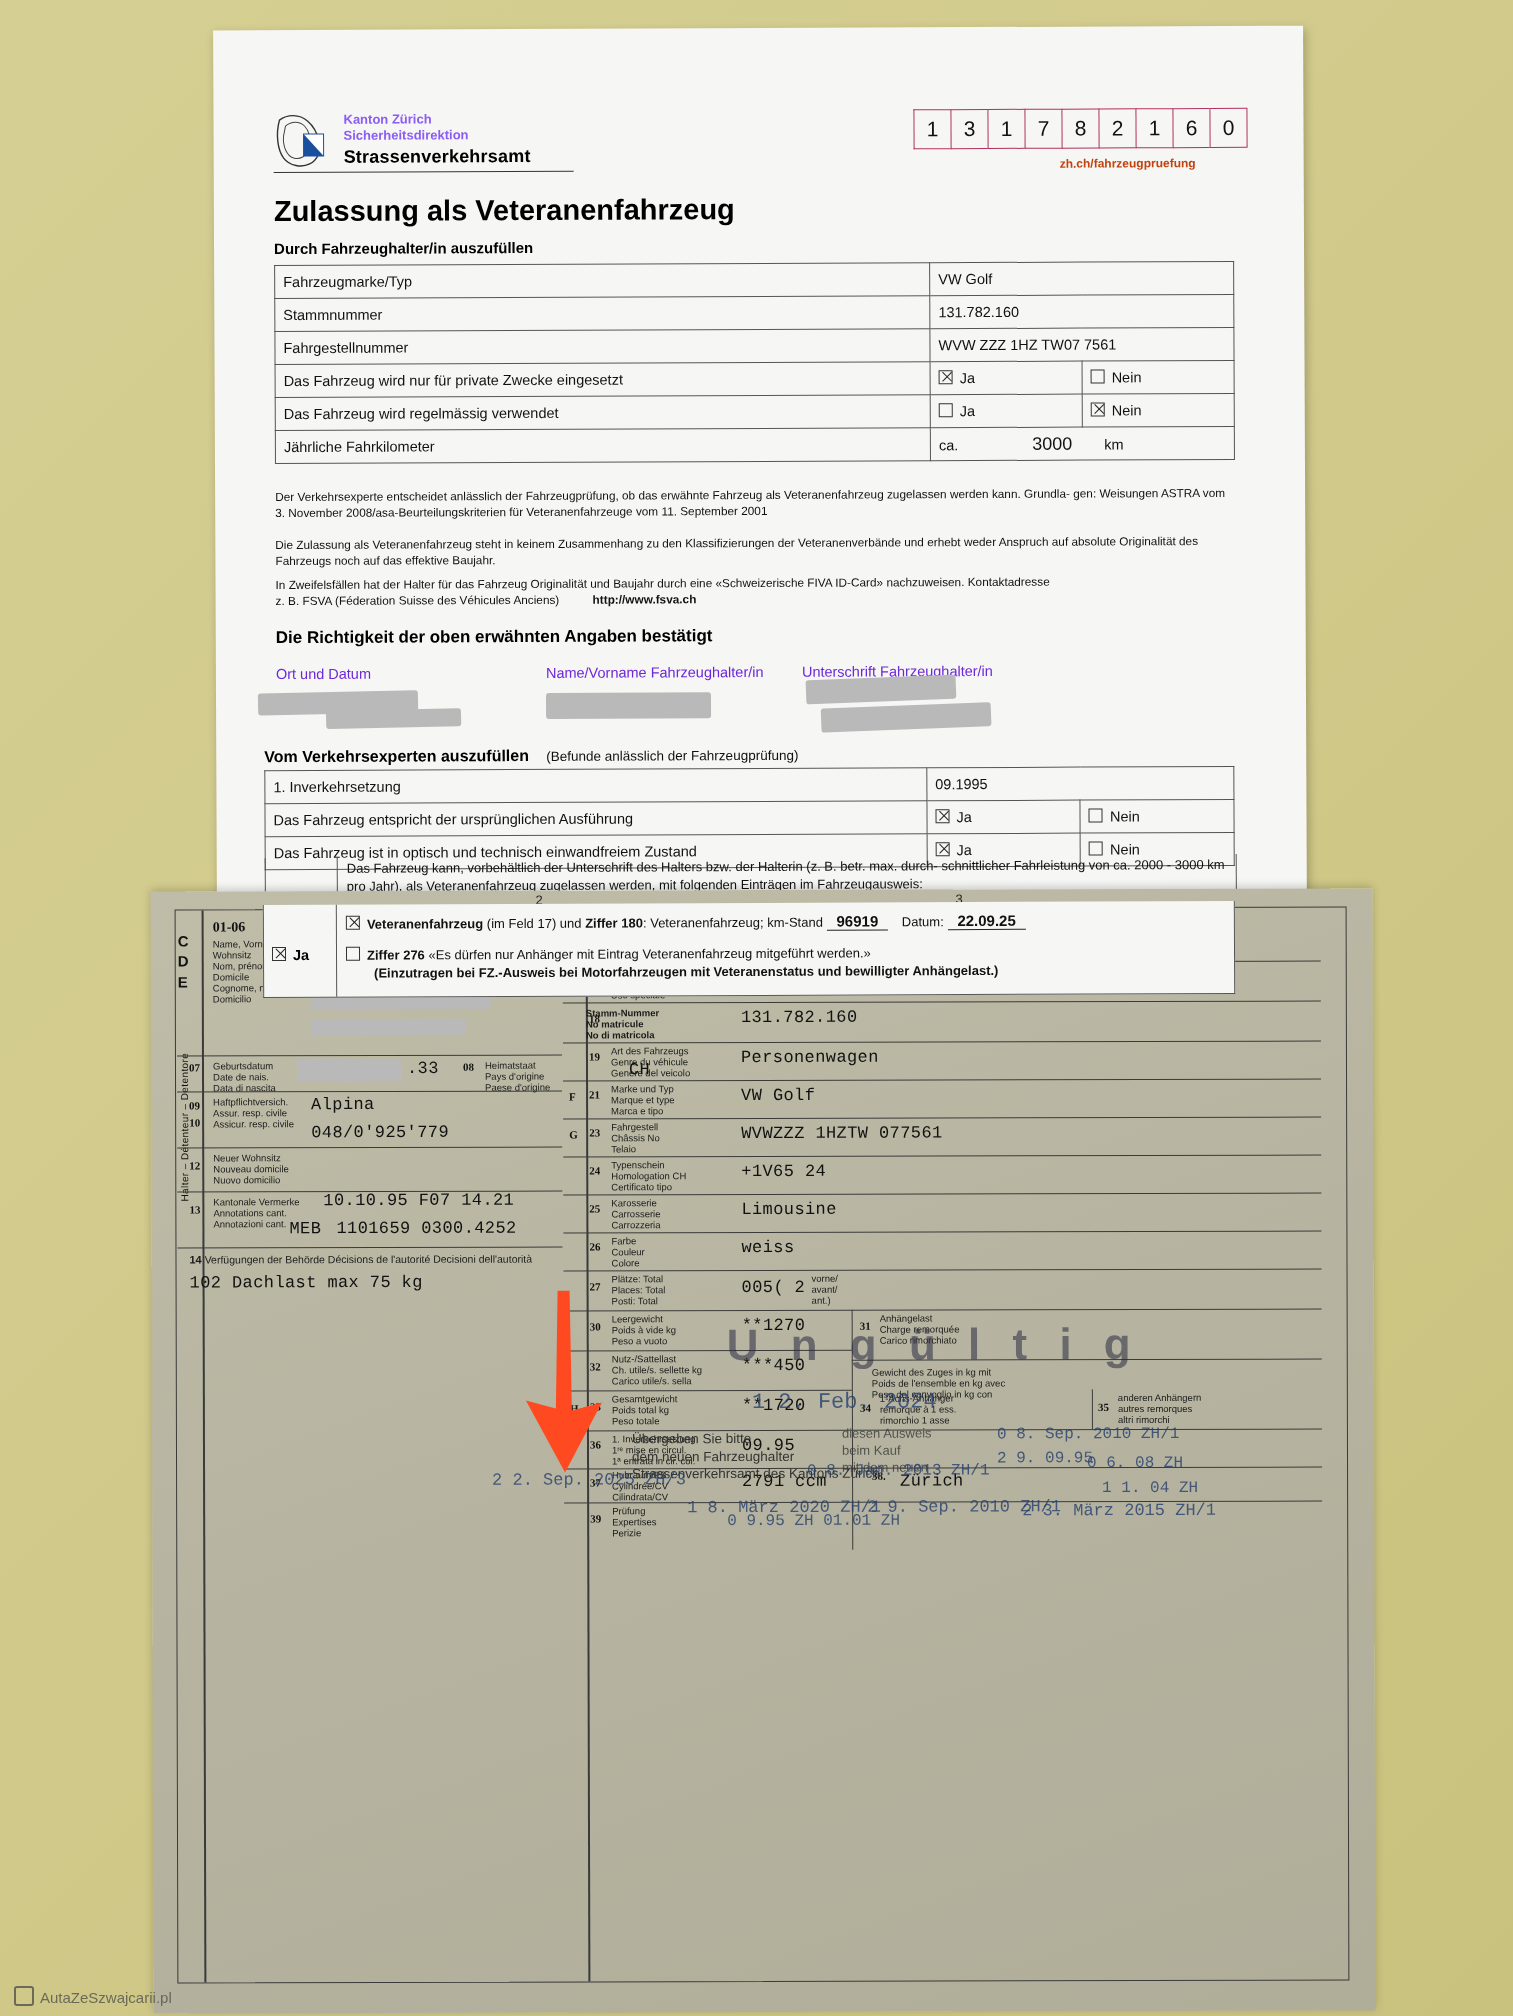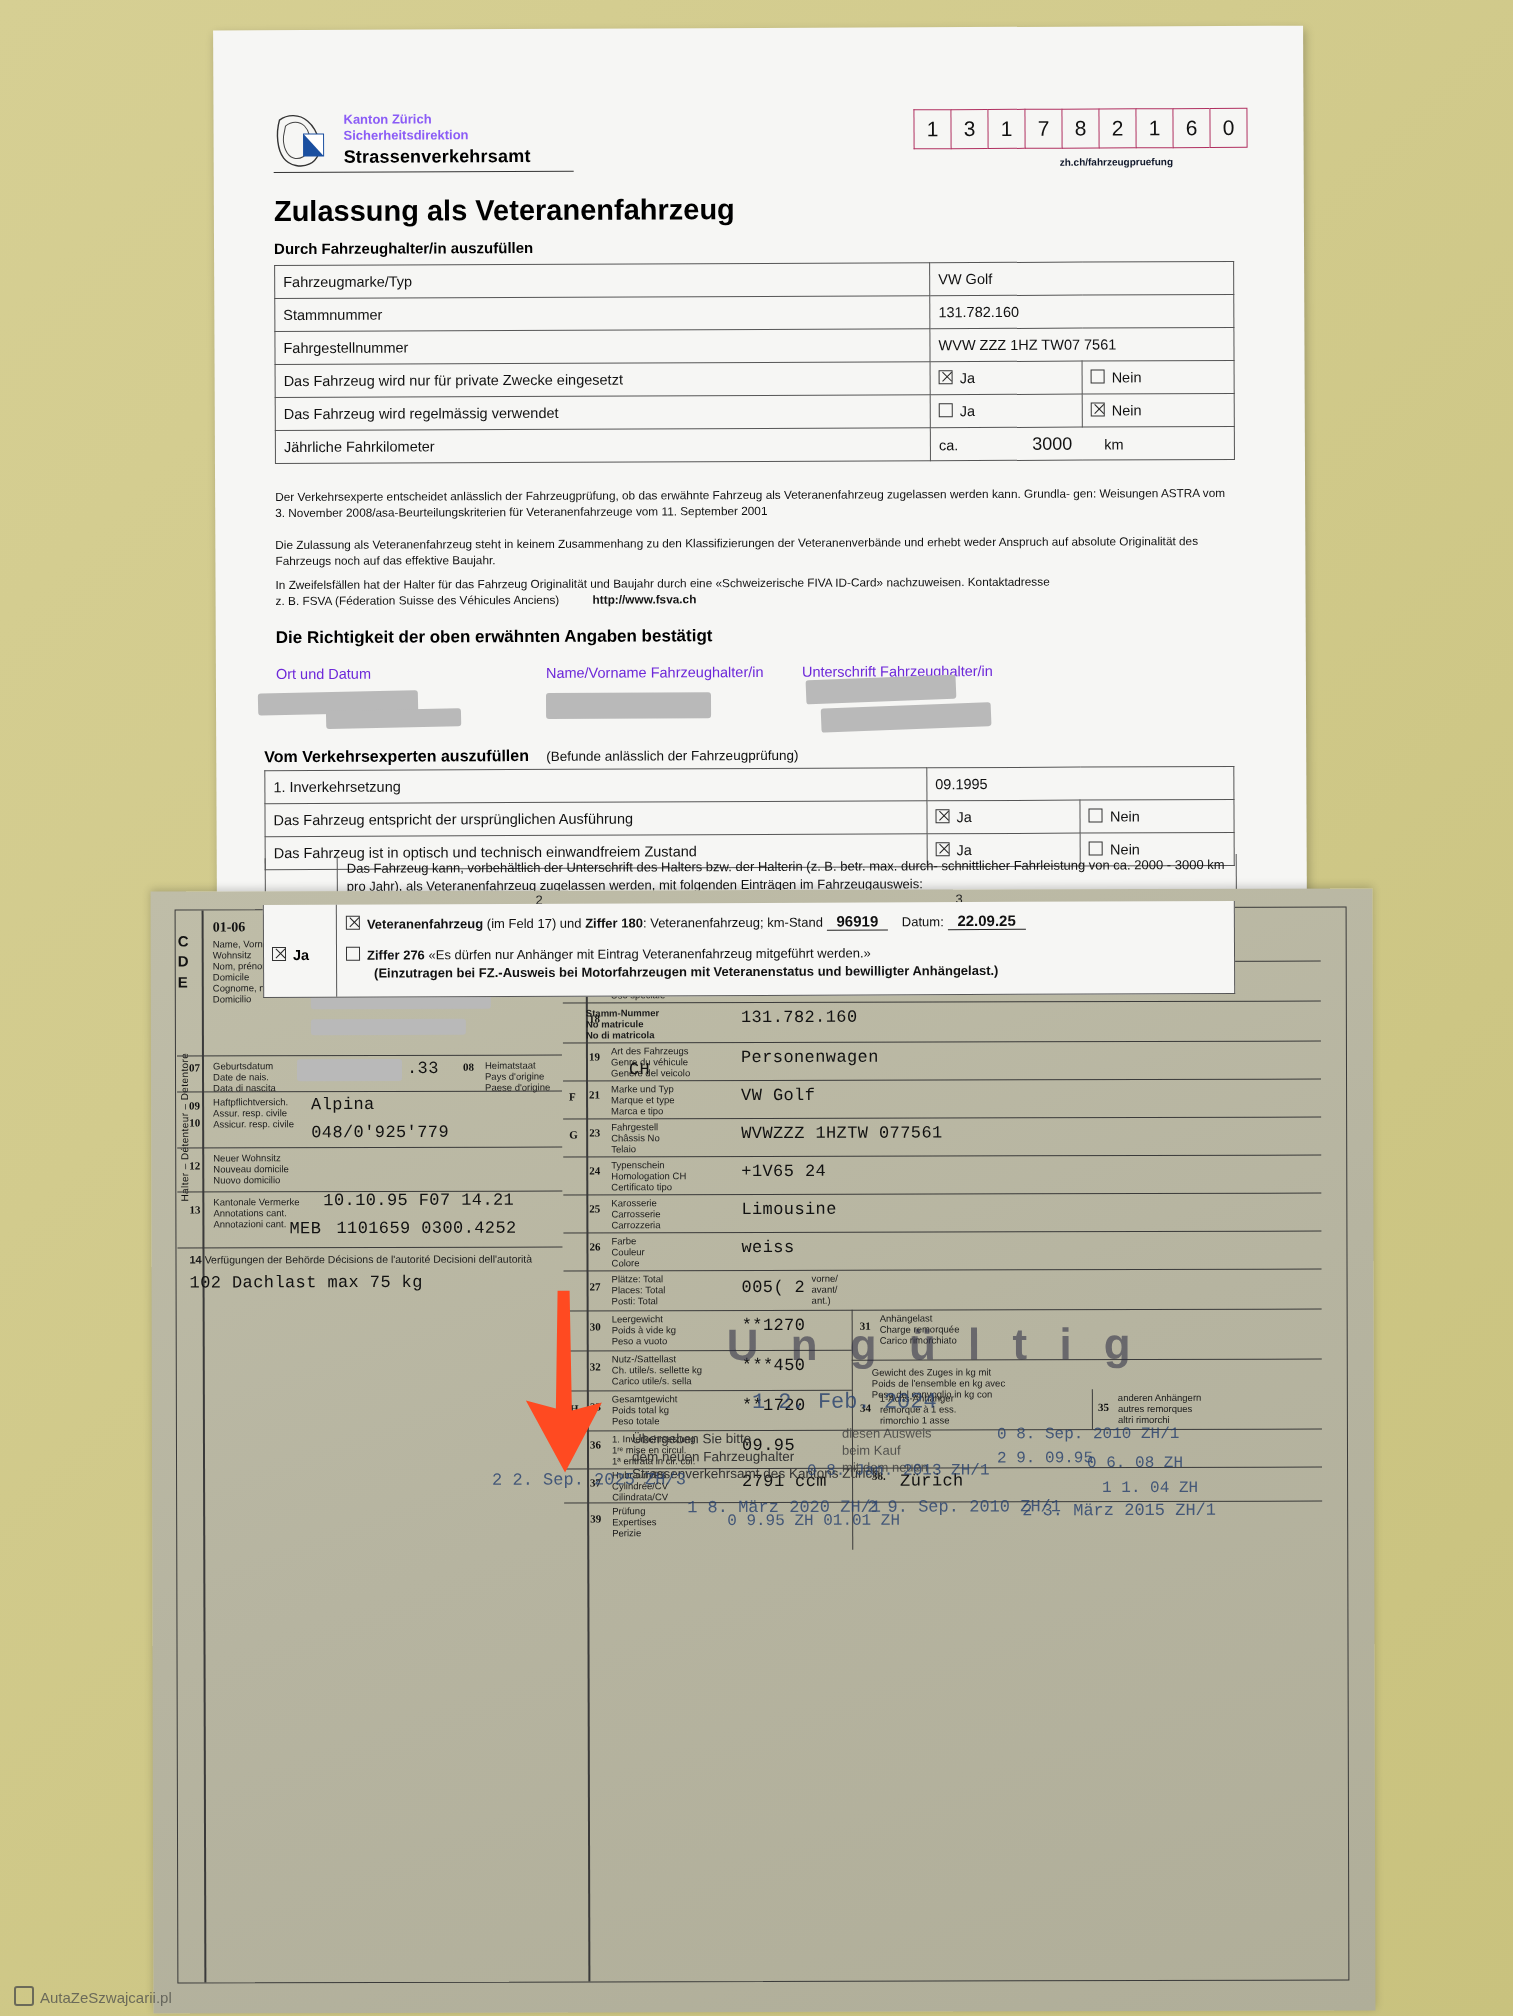--- a/index.html
+++ b/index.html
@@ -22,21 +22,21 @@
   .zh-shield{position:absolute;left:0;top:0;width:54px;height:58px;}
   .zh-txt{position:absolute;left:70px;top:0;line-height:1.25;}
   .zh-txt .l1,.zh-txt .l2{font-size:13px;color:#8b5cf6;font-weight:600;}
   .zh-txt .l3{font-size:18px;color:#000;font-weight:bold;letter-spacing:.2px;margin-top:1px;}
   .zh-rule{position:absolute;left:0;top:60px;width:300px;height:1px;background:#333;}
 
   .nr-box{position:absolute;left:700px;top:82px;display:flex;}
   .nr-cell{width:36px;height:38px;border:1.5px solid #b03060;border-right:none;
            display:flex;align-items:center;justify-content:center;font-size:21px;color:#111;}
   .nr-cell:last-child{border-right:1.5px solid #b03060;}
-  .zh-url{position:absolute;left:846px;top:130px;font-size:10px;font-weight:bold;color:#0f172a;text-align:center;}
+  .zh-url{position:absolute;left:846px;top:130px;font-size:12px;font-weight:bold;color:#c2410c;text-align:center;}
 
   .form-title{position:absolute;left:60px;top:165px;font-size:29px;font-weight:bold;color:#000;}
   .sec-head{position:absolute;font-size:15px;font-weight:bold;color:#000;}
 
   table.grid{position:absolute;border-collapse:collapse;}
   table.grid td{border:1px solid #555;font-size:14.5px;color:#111;padding:5px 8px;height:22px;vertical-align:middle;}
   td.lbl{width:345px;}
   td.val{font-family:"Liberation Sans",sans-serif;}
   td.opt{width:125px;}
   .chk{display:inline-block;width:12px;height:12px;border:1px solid #333;margin-right:7px;

